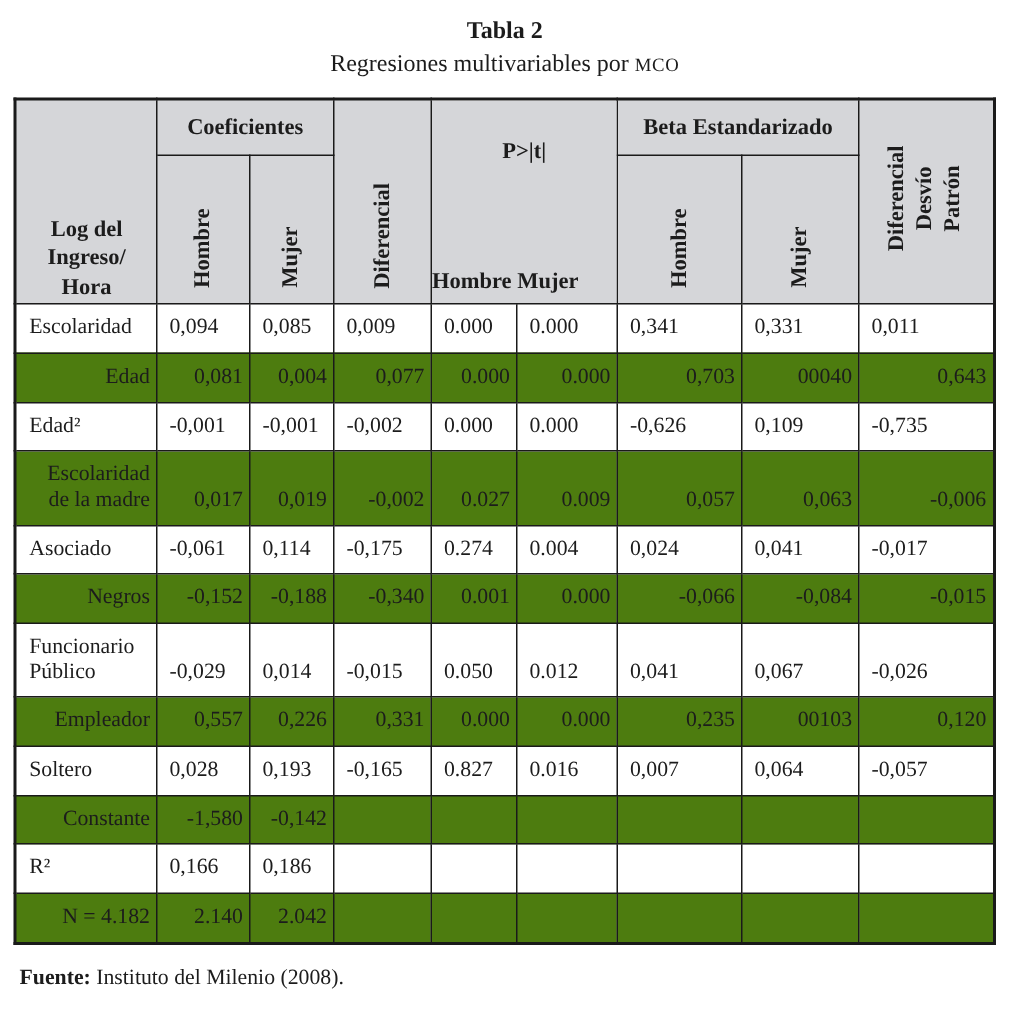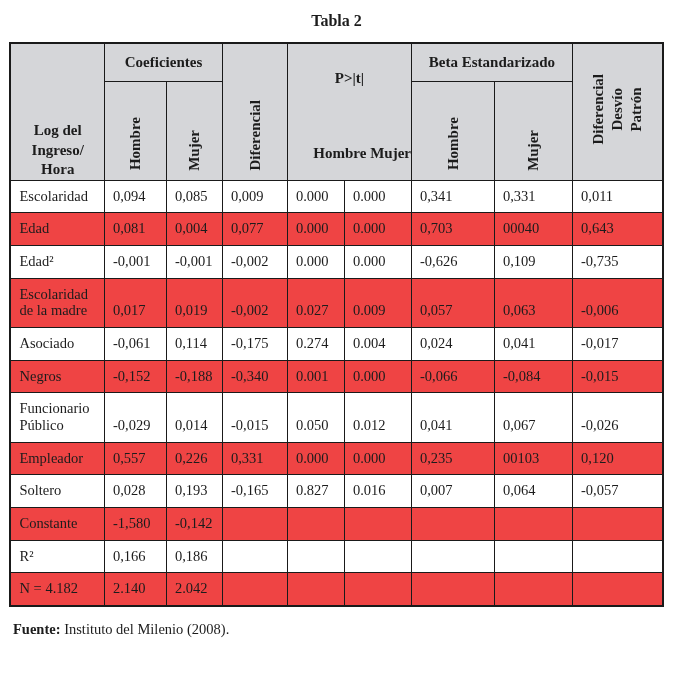--- a/index.html
+++ b/index.html
@@ -20,49 +20,50 @@
     border:2px solid #1a1a1a;
   }
   .reg th, .reg td { border:1px solid #1a1a1a; box-sizing:border-box; }
   .reg th {
     font-weight:bold; font-size:15px; background:#d5d6d9; padding:0;
   }
   .reg td {
     font-size:14.5px; line-height:1.15; vertical-align:bottom;
     padding:7px 4px 8px 8px; background:#ffffff;
   }
-  tr.shaded td { background:#ef4444; }
+  tr.shaded td { background:#4d7c0f;text-align:right; }
 
   
   th.corner {
     white-space:pre-line; text-align:center; vertical-align:bottom;
     font-size:15px; line-height:1.3;
   }
   th.group { height:38px; text-align:center; vertical-align:middle;margin-top:32px; }
   tr.rot-row th { height:99px; }
   th.v    { vertical-align:bottom; text-align:center; padding-bottom:5px; }
   th.v-mid{ vertical-align:middle; text-align:center; }
   .rot {
     writing-mode:vertical-rl; transform:rotate(180deg);
     display:inline-block; white-space:pre-line; line-height:1.25;
   }
   .rot-center { text-align:center; }
   th.pcell { position:relative; }
   .p-label { position:absolute; top:26px; left:0; right:0; text-align:center; }
-  .p-sub   { position:absolute; bottom:18px; left:0; right:0; text-align:right; }
+  .p-sub   { position:absolute; bottom:5px; left:0; right:0; text-align:left; }
 
   .source { margin:14px 0 0 13px; font-size:14.5px;font-family:Liberation Serif, serif; }
   .source b { font-weight:bold; }
 </style>
 </head>
 <body>
 
 <div class="page">
 
   <div class="title">Tabla 2</div>
+  <div class="subtitle"><span>Regresiones multivariables por </span><span class="smallcaps">MCO</span></div>
 
   <table class="reg">
     <colgroup>
       <col style="width:94px">
         <col style="width:62px">
         <col style="width:56px">
       <col style="width:65px">
         <col style="width:57px">
         <col style="width:67px">
       <col style="width:83px">

